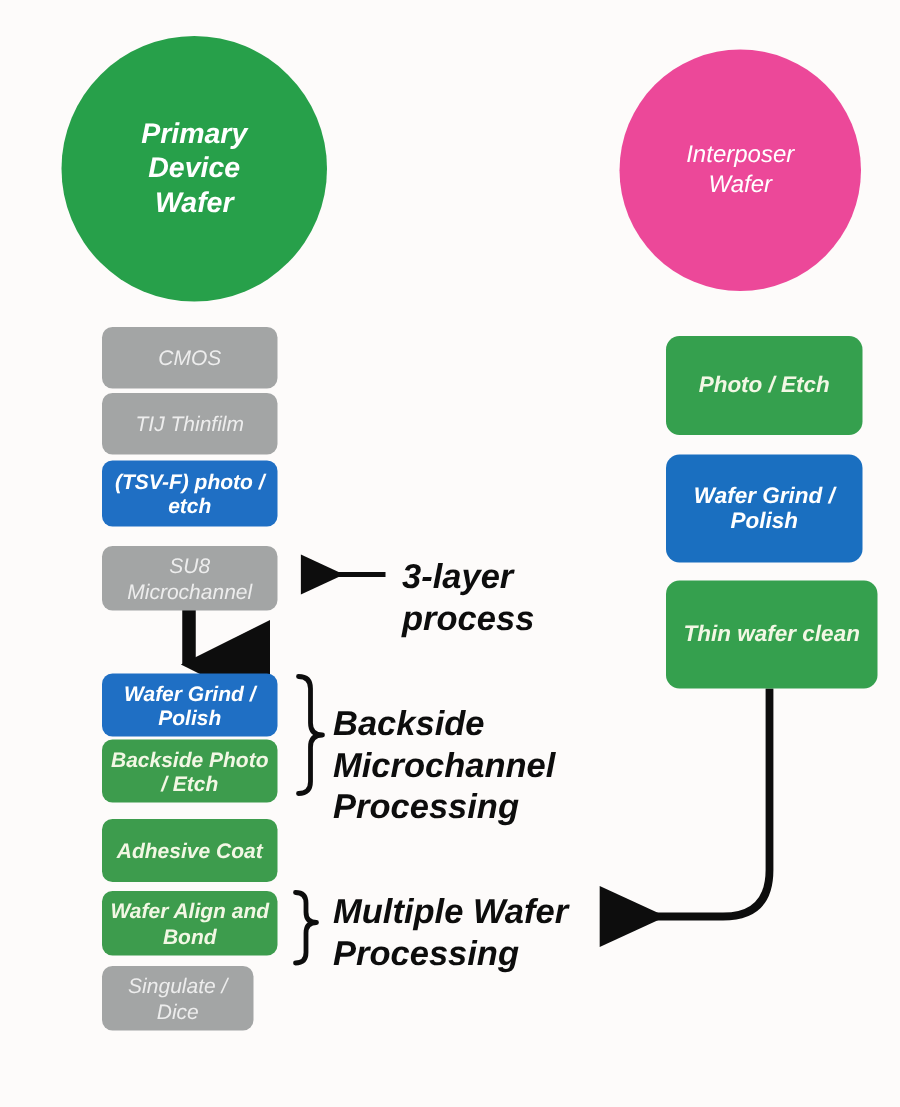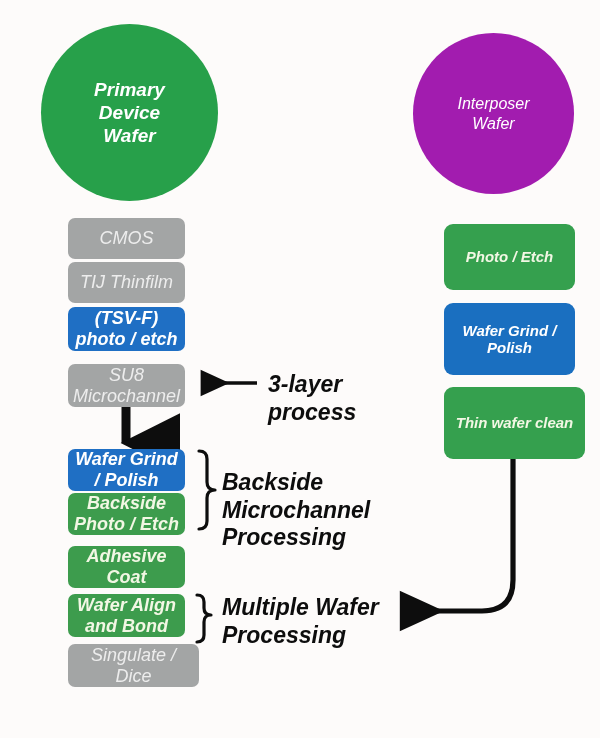--- a/index.html
+++ b/index.html
@@ -33,35 +33,35 @@
 
   #primary-wafer {
     left: 41px;  top: 24px;
     width: 177px; height: 177px;
     background: #27a04a;
     font-size: 19px;
   }
   #interposer-wafer {
     left: 413px; top: 33px;
     width: 161px; height: 161px;
-    background: #a21caf;
+    background: #ec4899;
     font-size: 16px;
     font-weight: normal;
   }
 
   
   .pbox {
     position: absolute;
     border-radius: 7px;
     display: flex;
     align-items: center;
     justify-content: center;
     text-align: center;
     color: #f4f7ec;
-    font-size: 18px;
+    font-size: 14px;
     line-height: 1.16;
     padding: 0 4px;
     box-sizing: border-box;
   }
   .pbox.gray  { background: #a3a5a5; color: #ededed; font-weight: normal; }
   .pbox.blue  { background: #1f6fc4; color: #ffffff; font-weight: bold; }
   .pbox.green { background: #3d9c4d; color: #f2f7e4; font-weight: bold; }
 
   
   .pbox.big { font-size: 15px; border-radius: 9px; }
@@ -183,21 +183,21 @@
     </div>
   </div>
 
   <div class="pbox green" style="left:68px; top:594px; width:117px; height:43px;">
     <div>
       <span class="lbl">Wafer Align</span>
       <span class="lbl">and Bond</span>
     </div>
   </div>
 
-  <div class="pbox gray" style="left:68px; top:644px; width:131px; height:43px;">
+  <div class="pbox gray" style="left:68px; top:644px; width:101px; height:43px;">
     <div>
       <span class="lbl">Singulate /</span>
       <span class="lbl">Dice</span>
     </div>
   </div>
 
 
   <div class="pbox big green" style="left:444px; top:224px; width:131px; height:66px;">
     <div>
       <span class="lbl">Photo / Etch</span>

